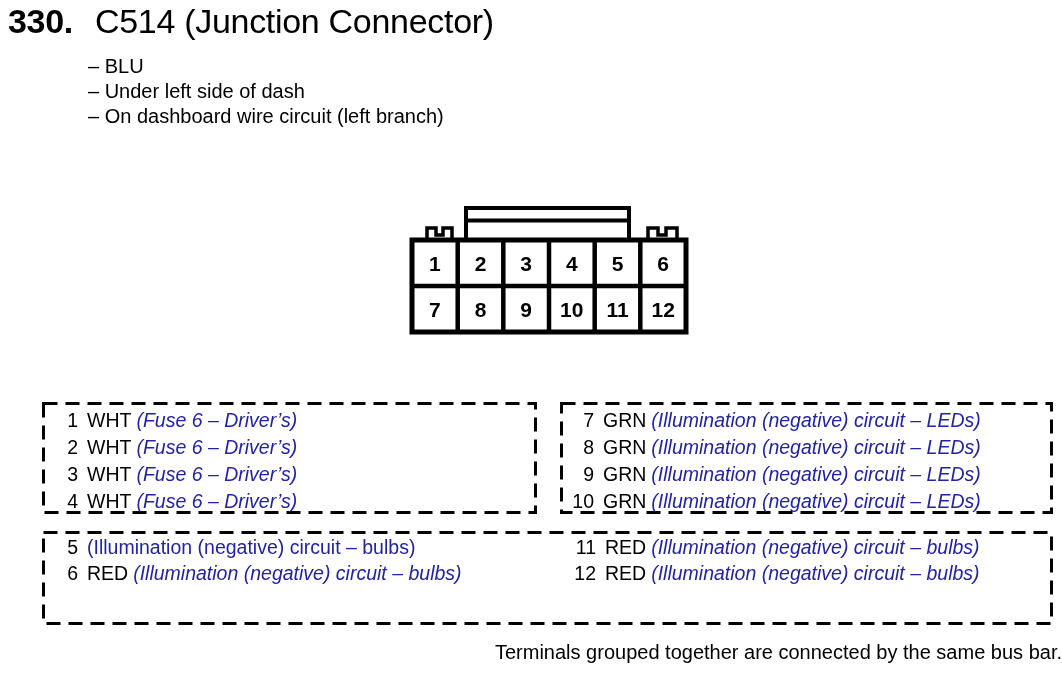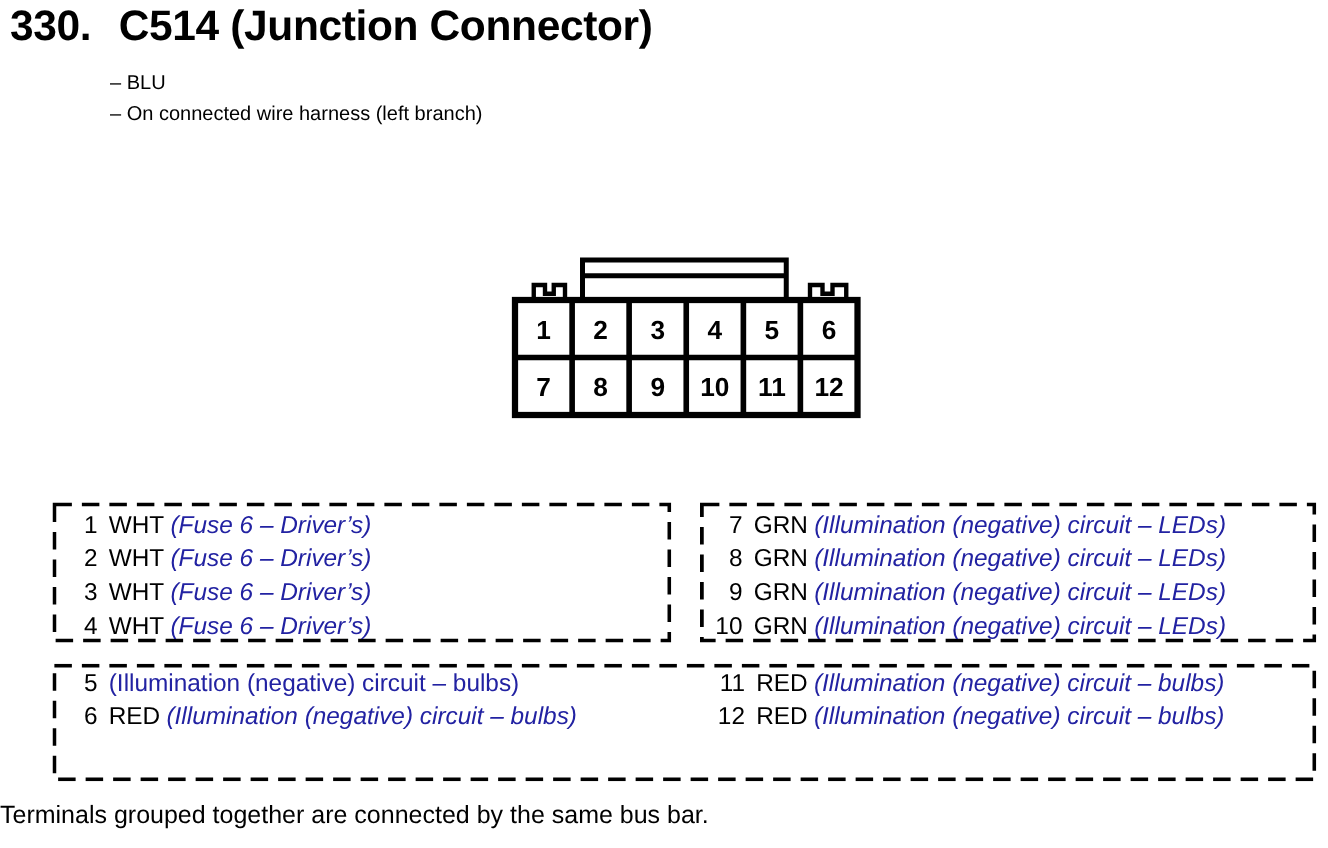--- a/index.html
+++ b/index.html
@@ -4,50 +4,51 @@
 <style>
   html,body{margin:0;padding:0;}
   body{
     width:1062px;height:678px;position:relative;overflow:hidden;
     background:#ffffff;color:#000000;
     font-family:"Liberation Sans","DejaVu Sans",sans-serif;
     -webkit-font-smoothing:antialiased;
   }
   .page-header{position:absolute;left:8px;top:2px;display:flex;align-items:center;}
   .title-number{font-size:34px;font-weight:bold;letter-spacing:-0.3px;margin-right:22px;}
-  .page-title{font-size:34px;font-weight:bold;letter-spacing:-0.3px;}
-  .detail-list{position:absolute;left:88px;top:54px;font-size:16px;line-height:25px;}
+  .page-title{font-size:34px;font-weight:normal;letter-spacing:-0.3px;}
+  .detail-list{position:absolute;left:88px;top:54px;font-size:20px;line-height:25px;}
   .connector-wrap{position:absolute;left:400px;top:195px;width:300px;height:150px;}
   .pin-box{position:absolute;box-sizing:border-box;}
   .dash-svg{position:absolute;left:0;top:0;}
   .box-content{position:relative;}
   .pin-row{display:flex;font-size:19.5px;line-height:27px;white-space:nowrap;}
   .pin-row.tight{line-height:26px;}
   .pin-num{width:28px;text-align:right;margin-right:9px;flex:none;}
   .pin-color{margin-right:5px;}
   .pin-desc{color:#2222A2;font-style:italic;}
   .pin-multiline{display:flex;font-size:19.5px;line-height:26px;white-space:nowrap;}
   .pin-multiline .lines .line2{color:#2222A2;}
   #box1 .box-content{padding:5px 0 0 8px;}
   #box2 .box-content{padding:5px 0 0 6px;}
   #box3-left{position:absolute;left:0;top:0;padding:3px 0 0 8px;}
   #box3-right{position:absolute;left:520px;top:3px;padding-left:6px;}
-  .footer-note{position:absolute;left:0;top:641px;width:100%;text-align:left;font-size:20px;}
+  .footer-note{position:absolute;left:0;top:641px;width:100%;text-align:right;font-size:20px;}
 </style>
 </head>
 <body>
 
 <div class="page-header">
   <span class="title-number">330.</span>
   <span class="page-title">C514 (Junction Connector)</span>
 </div>
 
 <div class="detail-list">
   <div>– BLU</div>
-  <div>– On connected wire harness (left branch)</div>
+  <div>– Under left side of dash</div>
+  <div>– On dashboard wire circuit (left branch)</div>
 </div>
 
 <div class="connector-wrap">
   <svg width="300" height="150" viewBox="0 0 300 150">
 
     <g>
       <rect x="66" y="13" width="163" height="32" fill="#ffffff" stroke="#000000" stroke-width="4"></rect>
       <line x1="66" y1="25.5" x2="229" y2="25.5" stroke="#000000" stroke-width="4"></line>
     </g>
 

